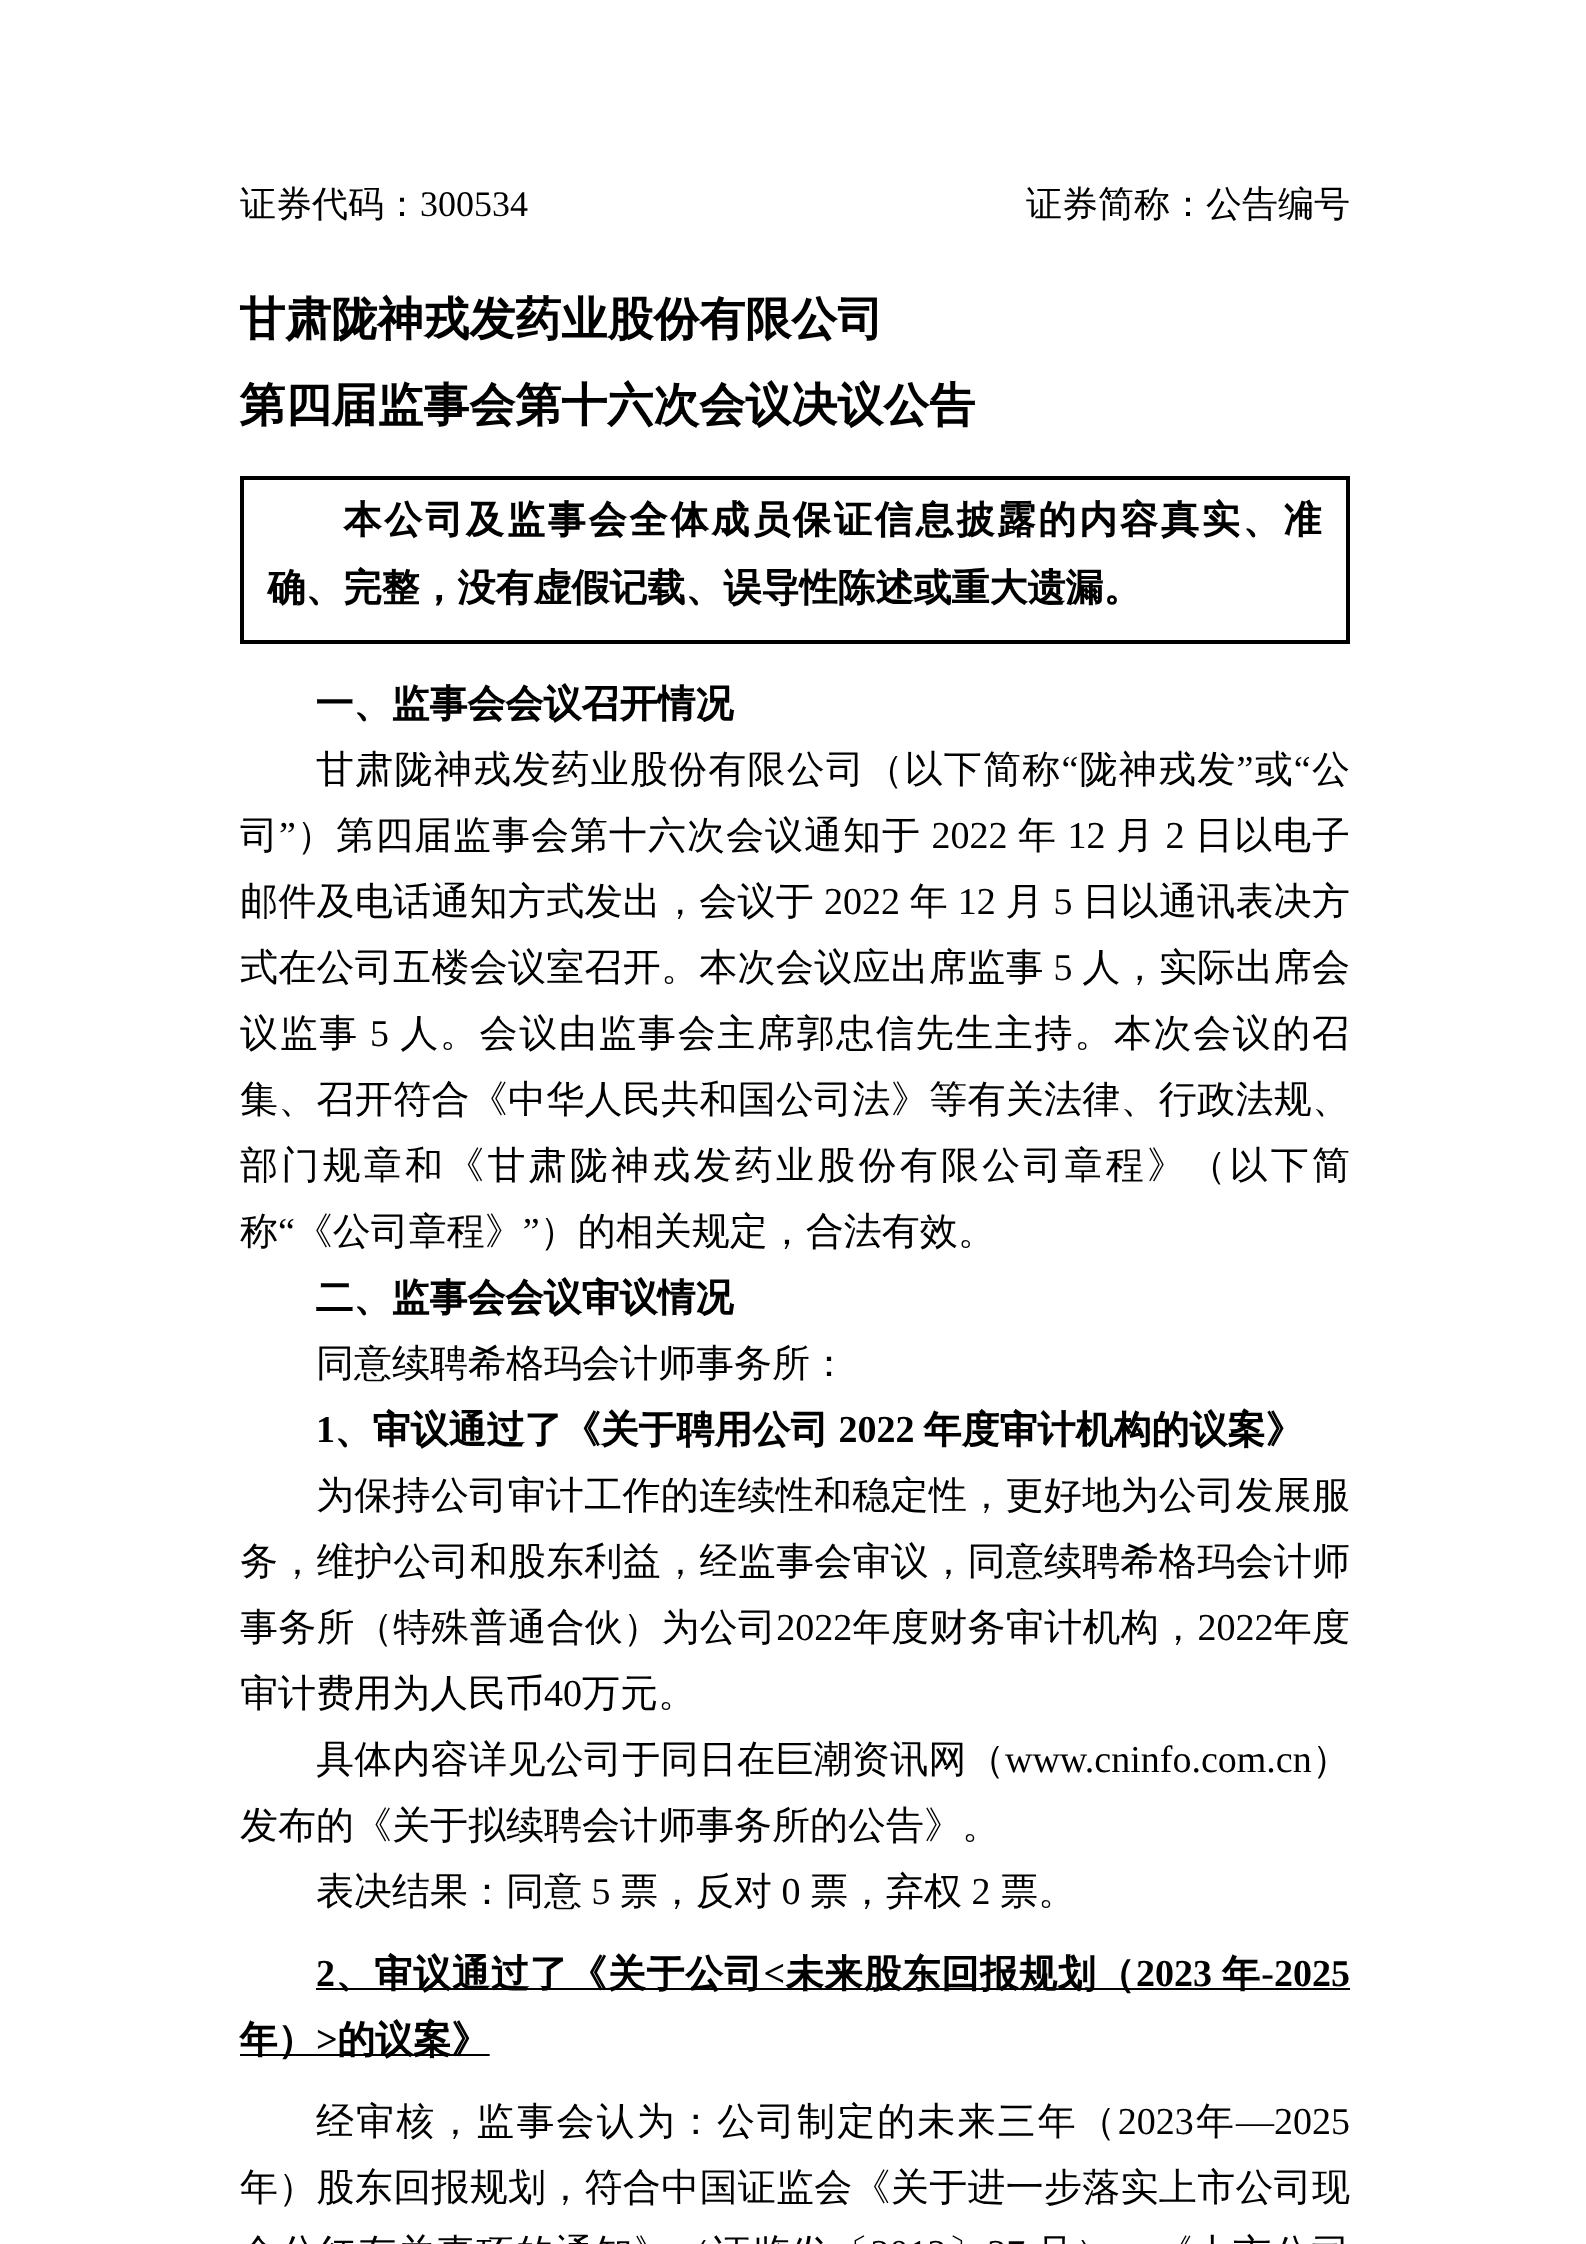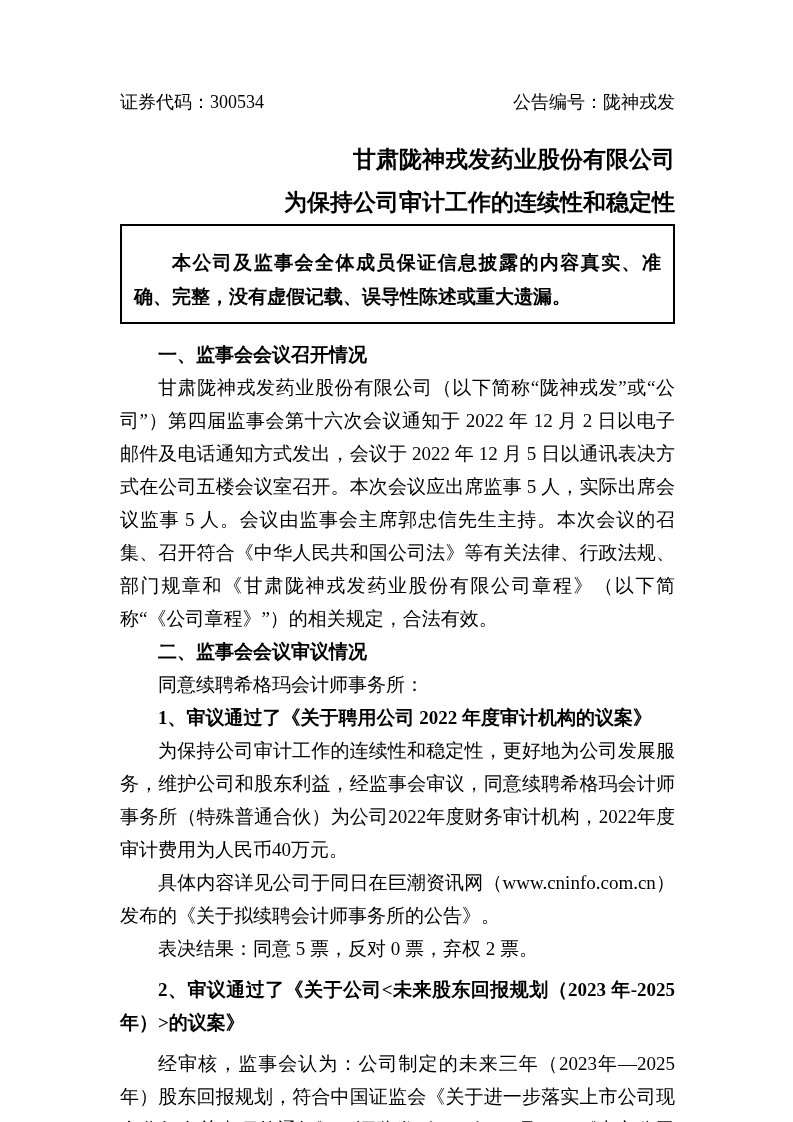--- a/index.html
+++ b/index.html
@@ -17,63 +17,64 @@
   }
   .header-row {
     display: flex;
     justify-content: space-between;
     font-size: 18px;
     line-height: 24px;
   }
   .titles { margin-top: 24px; }
   .title {
     margin: 0;
-    text-align: right;
+    text-align: left;
     font-weight: bold;
     font-size: 23px;
     line-height: 43px;
   }
   .disclaimer-box {
     border: 2px solid #000000;
-    padding: 20px 12px 8px 12px;
+    margin-top: 14px;
+    padding: 4px 12px 8px 12px;
   }
   .disclaimer-box p {
     margin: 0;
     font-weight: bold;
     font-size: 19px;
     line-height: 34px;
     text-indent: 2em;
     text-align: justify;
   }
   .content {
     margin-top: 14px;
     font-size: 19px;
     line-height: 33px;
   }
   .content p {
     margin: 0;
     text-indent: 2em;
     text-align: justify;
   }
   .content p.bold { font-weight: bold; }
-  .content p.item2-heading { margin: 8px 0 8px 0; }
+  .content p.item2-heading { margin: 8px 0 8px 0; text-decoration: underline; }
 </style>
 </head>
 <body>
 
 <div class="page">
 
   <div class="header-row">
     <span>证券代码：300534</span>
-    <span>公告编号：陇神戎发</span>
+    <span>证券简称：公告编号</span>
   </div>
 
   <div class="titles">
     <h1 class="title">甘肃陇神戎发药业股份有限公司</h1>
-    <h1 class="title">为保持公司审计工作的连续性和稳定性</h1>
+    <h1 class="title">第四届监事会第十六次会议决议公告</h1>
   </div>
 
   <div class="disclaimer-box">
     <p>本公司及监事会全体成员保证信息披露的内容真实、准确、完整，没有虚假记载、误导性陈述或重大遗漏。</p>
   </div>
 
   <div class="content">
     <p class="bold">一、监事会会议召开情况</p>
     <p>甘肃陇神戎发药业股份有限公司（以下简称“陇神戎发”或“公司”）第四届监事会第十六次会议通知于 2022 年 12 月 2 日以电子邮件及电话通知方式发出，会议于 2022 年 12 月 5 日以通讯表决方式在公司五楼会议室召开。本次会议应出席监事 5 人，实际出席会议监事 5 人。会议由监事会主席郭忠信先生主持。本次会议的召集、召开符合《中华人民共和国公司法》等有关法律、行政法规、部门规章和《甘肃陇神戎发药业股份有限公司章程》（以下简称“《公司章程》”）的相关规定，合法有效。</p>
 

